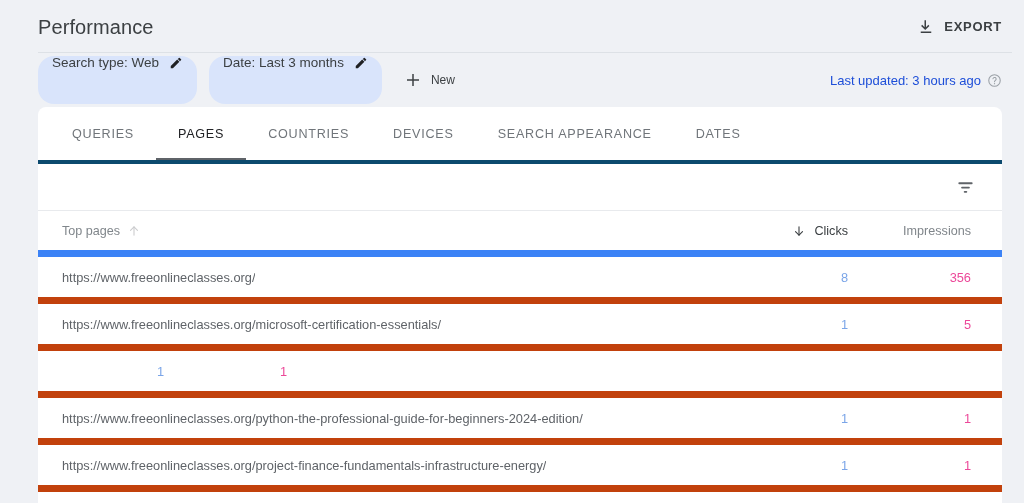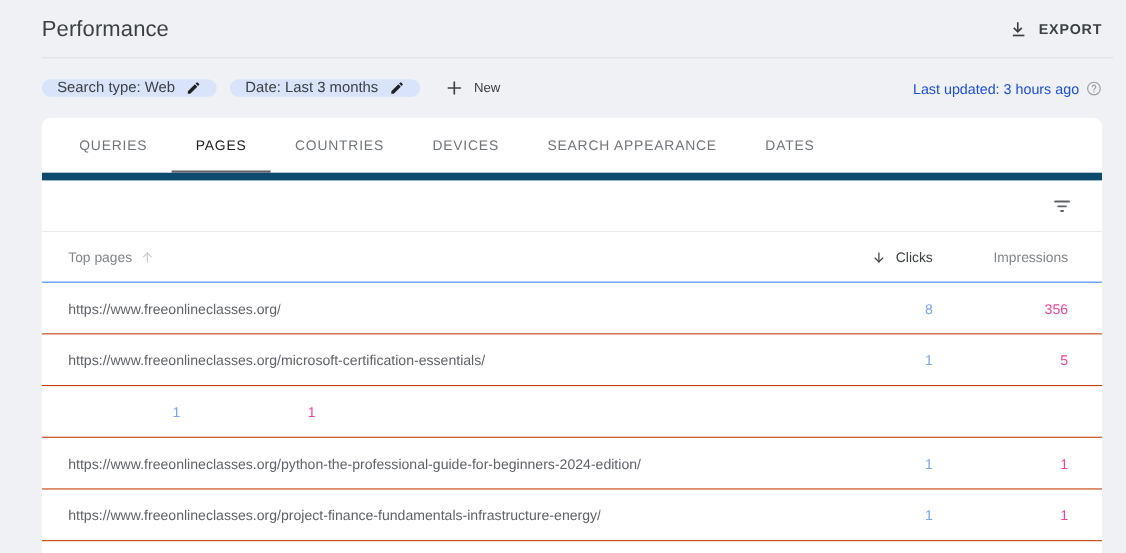--- a/index.html
+++ b/index.html
@@ -67,23 +67,23 @@
   
   .filterbar {
     height: 54px;
     display: flex;
     align-items: center;
     padding: 0 12px 0 38px;
   }
 
   .chip {
     display: flex;
-    align-items: center;
+    align-items: flex-start;
     gap: 10px;
-    height: 16px;
+    height: 48px;
     padding: 0 14px;
     border-radius: 16px;
     background: #d9e4fb;
     cursor: pointer;
     margin-right: 12px;
     user-select: none;
   }
 
   .chip-label {
     font-size: 13.5px;
@@ -138,21 +138,21 @@
     overflow: hidden;
     min-height: 400px;
   }
 
   
   .tabs {
     position: relative;
     display: flex;
     height: 57px;
     align-items: stretch;
-    border-bottom: 7px solid #0c4a6e;
+    border-bottom: 4px solid #0c4a6e;
     padding-left: 12px;
   }
 
   .tab {
     position: relative;
     display: flex;
     align-items: center;
     justify-content: center;
     padding: 0 22px;
     cursor: pointer;
@@ -205,28 +205,28 @@
 
   .filter-icon { display: block; width: 19px; height: 19px; }
 
   
   .table { width: 100%; }
 
   .thead-row {
     display: flex;
     align-items: center;
     height: 46px;
-    border-bottom: 1px solid #3b82f6;
+    border-bottom: 7px solid #3b82f6;
   }
 
   .trow {
     display: flex;
     align-items: center;
     height: 47px;
-    border-bottom: 1px solid #c2410c;
+    border-bottom: 7px solid #c2410c;
   }
 
   .col-page {
     flex: 1 1 auto;
     padding-left: 24px;
     min-width: 0;
     display: flex;
     align-items: center;
     gap: 7px;
   }

